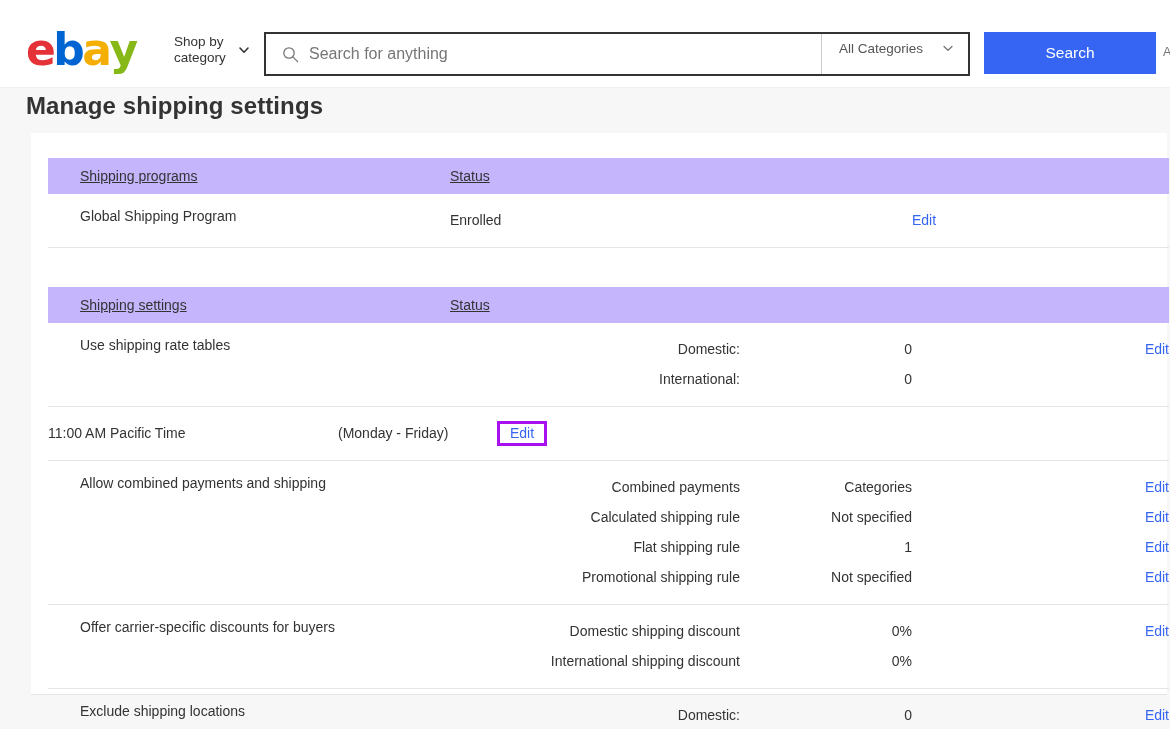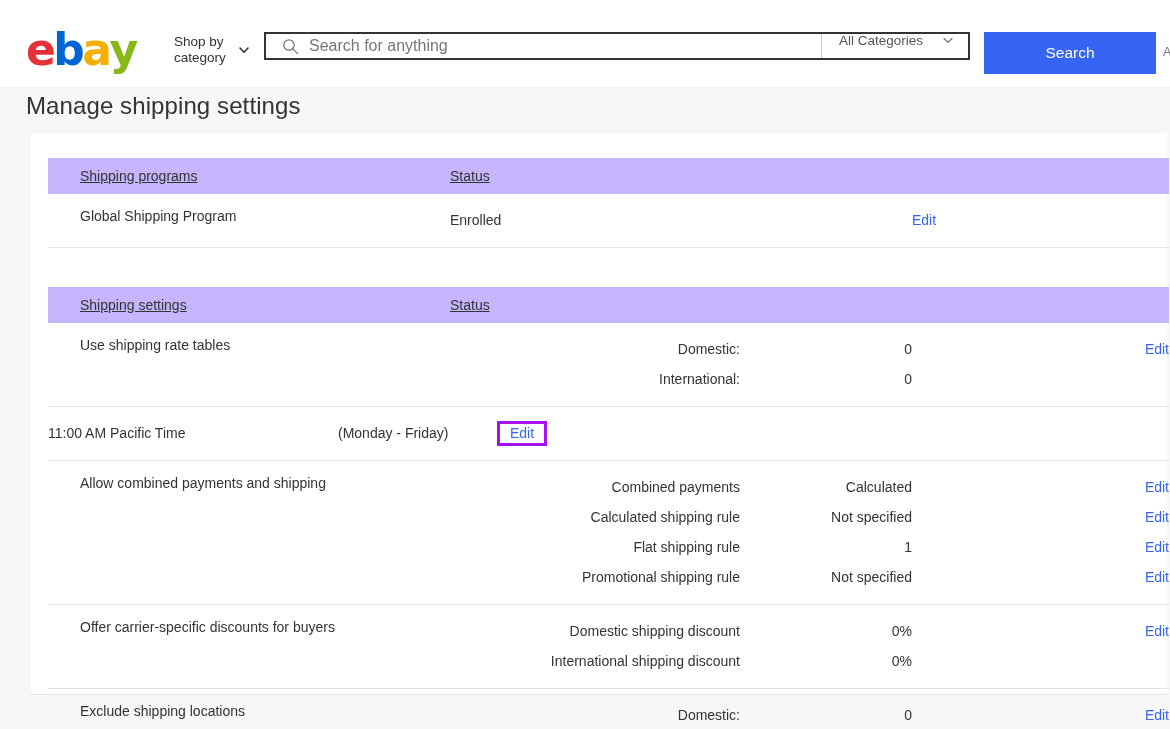--- a/index.html
+++ b/index.html
@@ -38,21 +38,21 @@
     line-height: 16px;
   }
   .shopby-chev {
     position: absolute; left: 238px; top: 44px;
     width: 12px; height: 12px;
   }
   .shopby-chev svg { display: block; }
 
   .searchbox {
     position: absolute; left: 264px; top: 32px;
-    width: 706px; height: 28px;
+    width: 706px; height: 44px;
     border: 2px solid #333333;
     background: #ffffff;
     display: flex; align-items: stretch;
   }
   .search-input-wrap {
     flex: 0 0 556px;
     display: flex; align-items: center;
     padding-left: 16px;
     border-right: 1px solid #cccccc;
   }
@@ -85,21 +85,21 @@
   .advanced-link {
     position: absolute; left: 1163px; top: 45px;
     font-size: 12.5px; color: #767676;
     white-space: nowrap; overflow: hidden; width: 7px;
   }
 
   
   .page-title {
     position: absolute; left: 26px; top: 92px;
     font-size: 24px; color: #333333;
-    font-weight: normal;
+    font-weight: bold;
     margin: 0;
     letter-spacing: 0.1px;
   }
 
   
   .card {
     position: absolute;
     left: 31px; top: 133px;
     width: 1136px; height: 562px;
     background: #ffffff;
@@ -270,21 +270,21 @@
     <div class="row">
       <div class="rowbody">
         <div class="c-name">Allow combined payments and shipping</div>
         <div class="c-label cell-lines">
           <div class="sub">Combined payments</div>
           <div class="sub">Calculated shipping rule</div>
           <div class="sub">Flat shipping rule</div>
           <div class="sub">Promotional shipping rule</div>
         </div>
         <div class="c-value cell-lines">
-          <div class="sub">Calculated</div>
+          <div class="sub">Categories</div>
           <div class="sub">Not specified</div>
           <div class="sub">1</div>
           <div class="sub">Not specified</div>
         </div>
         <div class="c-edit cell-lines">
           <div class="sub">
               <a class="link">Edit</a>
             </div>
           <div class="sub">
               <a class="link">Edit</a>

